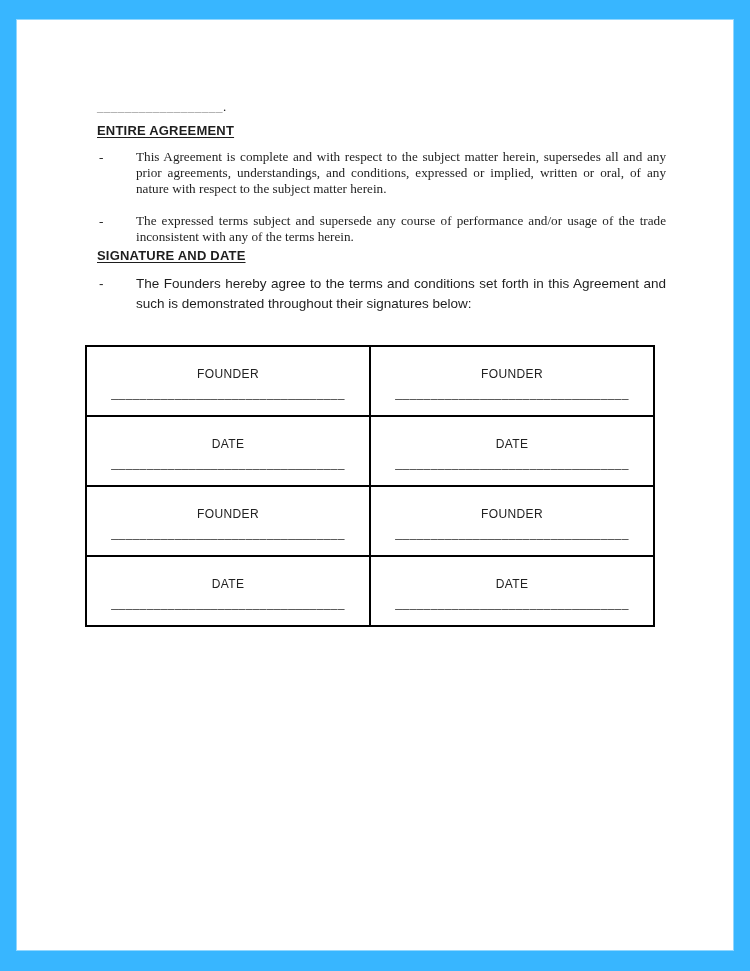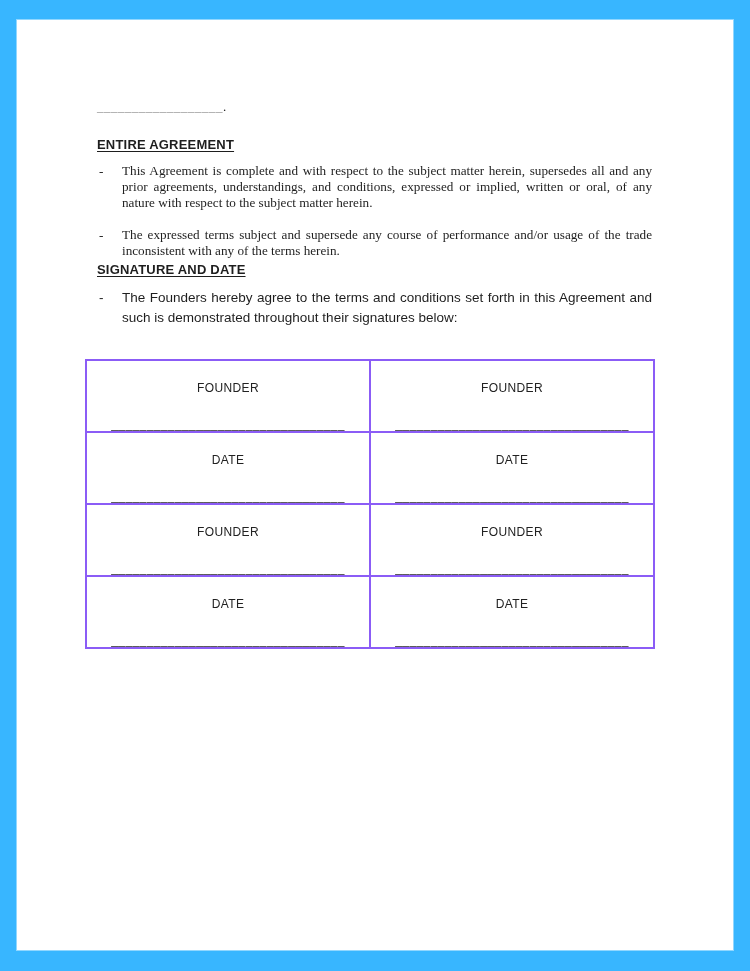--- a/index.html
+++ b/index.html
@@ -31,21 +31,21 @@
     white-space: nowrap;
   }
   .blank-line .underscores {
     color: #8F8F8F;
     letter-spacing: 0.5px;
   }
   .blank-line .period {
     color: #1E1E1E;
   }
   .section-heading {
-    margin-top: 22px;
+    margin-top: 8px;
     font-family: "Liberation Sans", sans-serif;
     font-size: 13px;
     font-weight: bold;
     letter-spacing: 0.2px;
     text-decoration: underline;
     text-underline-offset: 2px;
     color: #1E1E1E;
     line-height: 17px;
   }
   .bullet {
@@ -55,20 +55,21 @@
   .bullet .dash {
     width: 25px;
     flex: 0 0 25px;
     text-align: left;
     padding-left: 2px;
   }
   .bullet .bullet-text {
     flex: 1 1 auto;
     max-width: 530px;
     text-align: justify;
+    margin-left: 14px;
   }
   .bullet.serif {
     font-family: "Liberation Serif", serif;
     font-size: 13.2px;
     line-height: 16px;
   }
   .bullet.sans {
     font-family: "Liberation Sans", sans-serif;
     font-size: 13.5px;
     line-height: 20px;
@@ -80,34 +81,34 @@
   .sig-table {
     margin-top: 31px;
     margin-left: -12px;
     width: 570px;
     border-collapse: collapse;
     table-layout: fixed;
   }
   .sig-table td {
     width: 50%;
     height: 70px;
-    border: 2px solid #8b5cf6;
+    border: 2px solid #000000;
     text-align: center;
     vertical-align: top;
     padding-top: 20px;
   }
   .cell-label {
     font-family: "Liberation Sans", sans-serif;
     font-size: 12px;
     letter-spacing: 0.4px;
     color: #222222;
     line-height: 14px;
   }
   .cell-line {
-    margin-top: 22px;
+    margin-top: 5px;
     font-family: "Liberation Sans", sans-serif;
     font-size: 12px;
     color: #3A3A3A;
     letter-spacing: 0.4px;
     white-space: nowrap;
     overflow: hidden;
   }
 </style>
 </head>
 <body>

